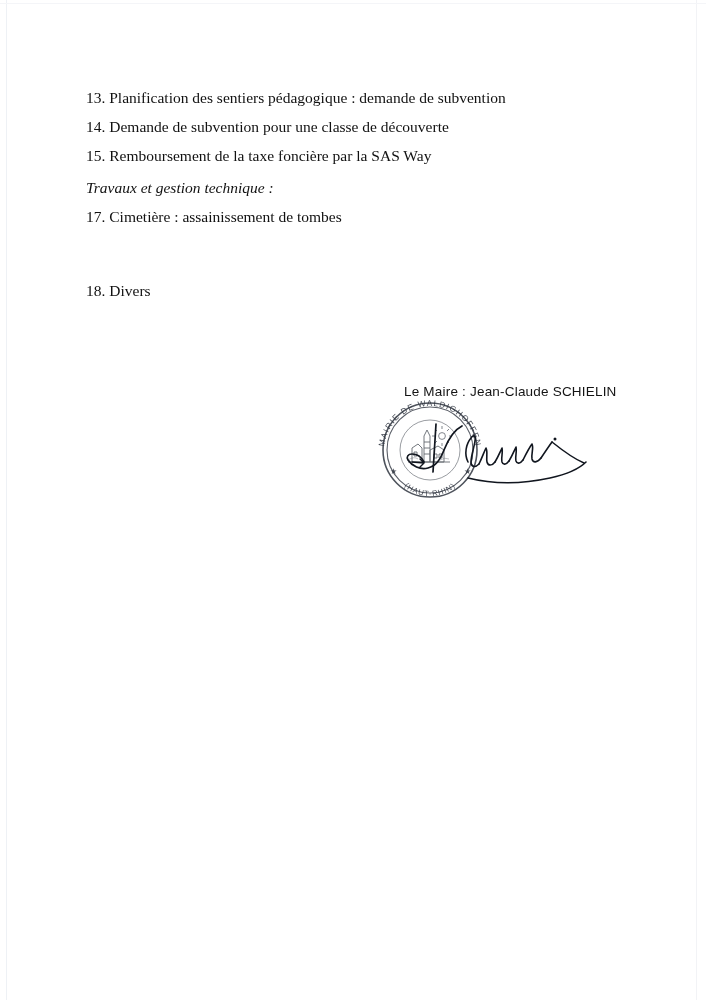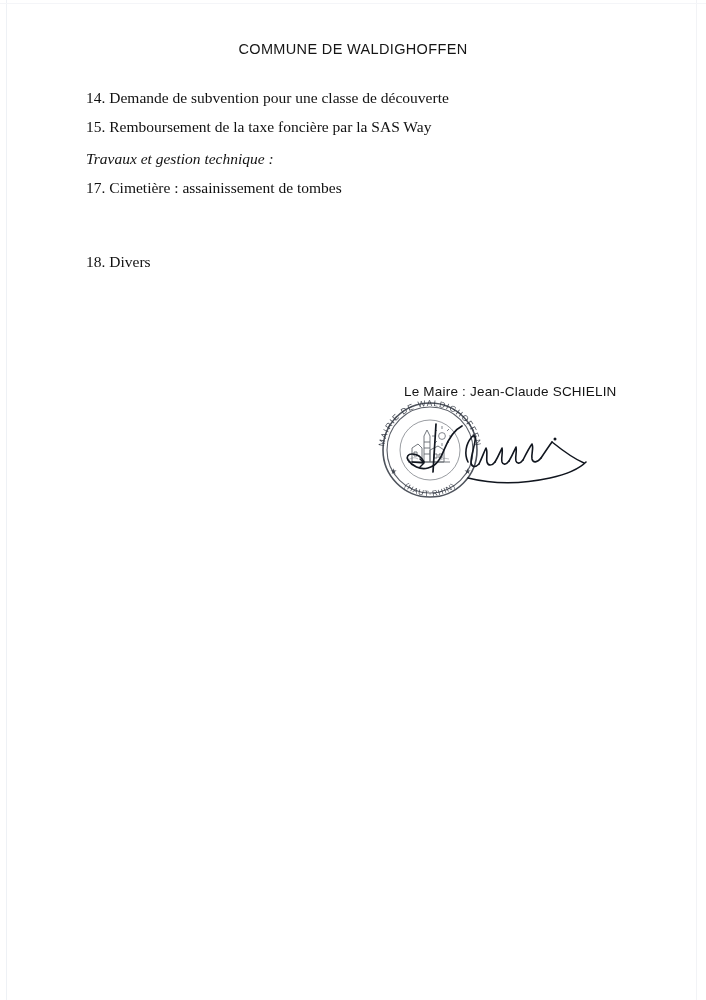--- a/index.html
+++ b/index.html
@@ -118,23 +118,23 @@
 </style>
 </head>
 <body>
 
 <div class="page">
 
   <div class="scan-edge-left"></div>
   <div class="scan-edge-right"></div>
   <div class="scan-edge-top"></div>
 
-  <div class="doc-header">COMMUNE DE WALDIGHOFFEN</div>
 
   <div class="agenda">
+    <div class="agenda-line">13. Planification des sentiers pédagogique : demande de subvention</div>
     <div class="agenda-line">14. Demande de subvention pour une classe de découverte</div>
     <div class="agenda-line">15. Remboursement de la taxe foncière par la SAS Way</div>
     <div class="post-heading-gap"></div>
     <div class="agenda-line section-heading">Travaux et gestion technique :</div>
     <div class="agenda-line">17. Cimetière : assainissement de tombes</div>
     <div class="pre-gap"></div>
     <div class="agenda-line spacer-before">18. Divers</div>
   </div>
 
   <div class="signature-block">

